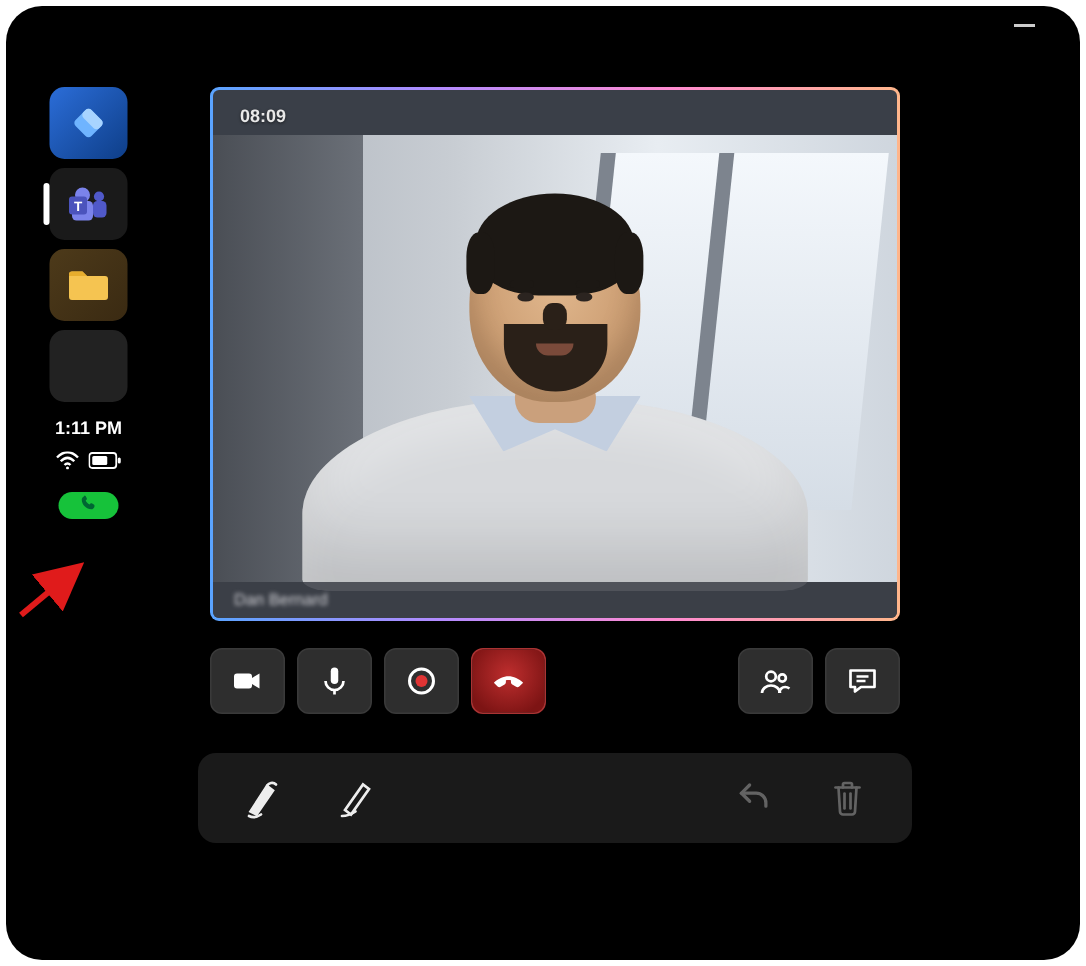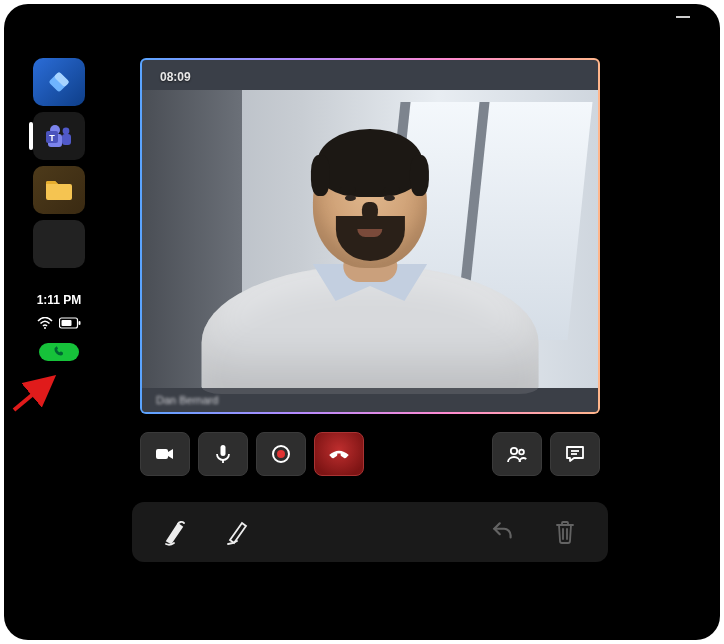--- a/index.html
+++ b/index.html
@@ -13,21 +13,21 @@
     position: absolute; top: 12px; right: 30px; width: 14px; height: 2px; background: #ccc;
   }
   
   .sidebar { position: absolute; left: 28px; top: 54px; width: 54px; display: flex; flex-direction: column; align-items: center; gap: 6px; }
   .tile { width: 52px; height: 48px; border-radius: 10px; display:flex; align-items:center; justify-content:center; position:relative; }
   .tile.app1 { background: linear-gradient(135deg,#2b6dd8,#0e3e88); }
   .tile.app2 { background: #1a1a1a; }
   .tile.app2::before { content:""; position:absolute; left:-4px; top:10px; width:4px; height:28px; background:#fff; border-radius:2px; }
   .tile.folder { background: linear-gradient(135deg,#4d3a1a,#3a2a12); }
   .tile.avatar { background:#222; overflow:hidden; }
-  .time { color:#fff; font-size:12px; font-weight:600; margin-top:19px; }
+  .time { color:#fff; font-size:12px; font-weight:600; margin-top:4px; }
   .status-row { display:flex; gap:6px; align-items:center; margin-top:2px; }
   .call-pill { margin-top:4px; width:40px; height:18px; background:#16c23a; border-radius:9px; display:flex; align-items:center; justify-content:center; }
   .arrow { position:absolute; left:6px; top:370px; width:50px; height:40px; pointer-events:none; }
 
   
   .video-wrap {
     position: absolute; left: 136px; top: 54px; width: 460px; height: 356px;
     border-radius: 6px; padding: 2px;
     background: linear-gradient(90deg,#5aa4ff,#b38bff,#ff8bd1,#ffb68b);
   }

